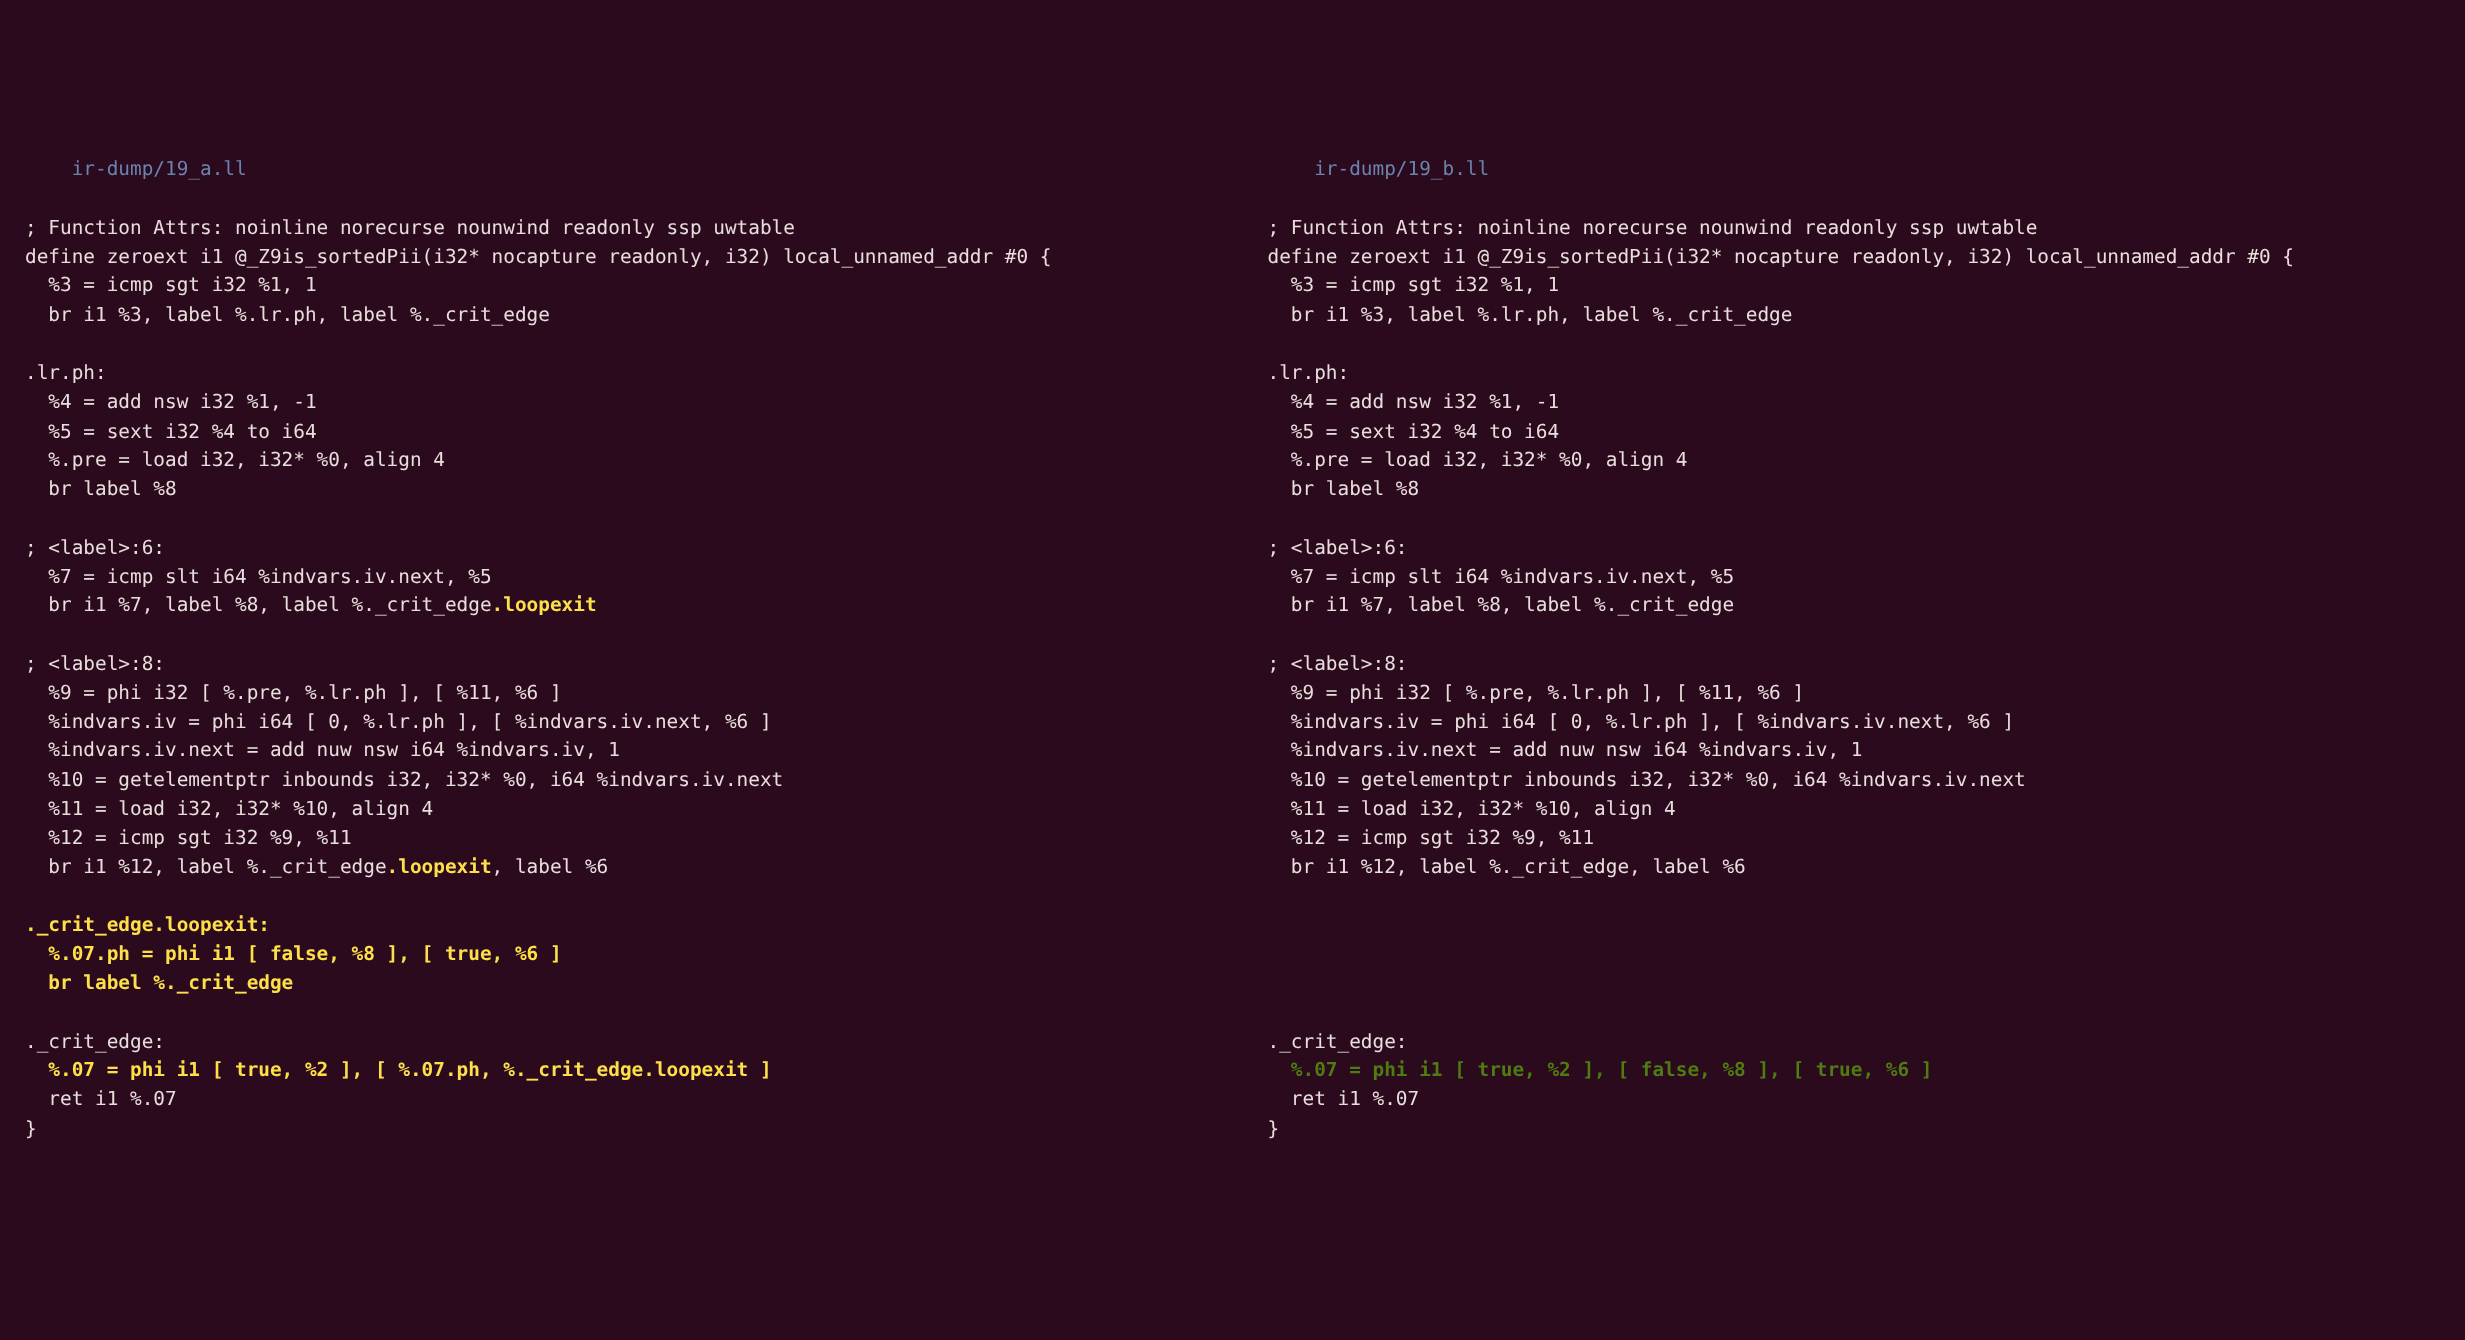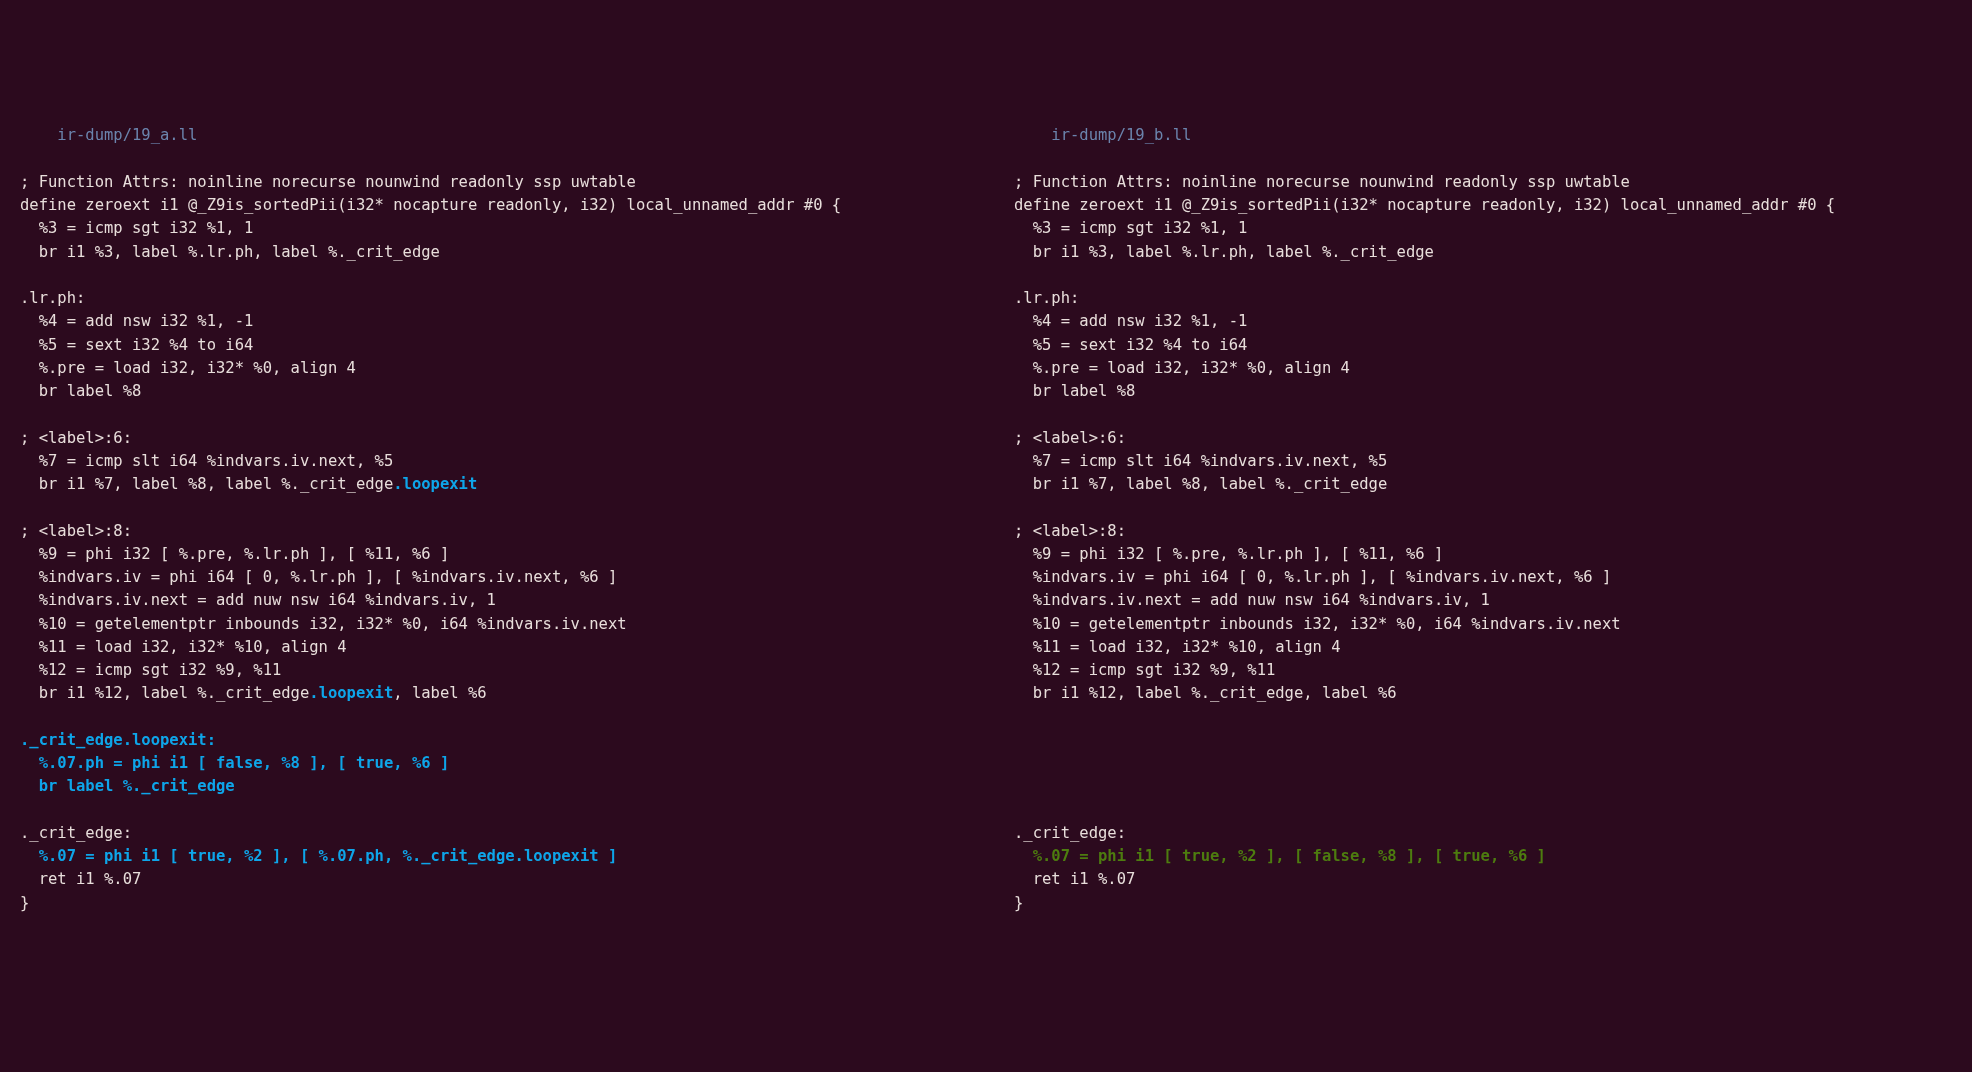--- a/index.html
+++ b/index.html
@@ -19,21 +19,21 @@
     gap: 16px;
   }
   .pane {
     width: 50%;
     padding-left: 20px;
   }
   .filename {
     color: #6b84ad;
   }
   .line { display: block; }
-  .red { color: #0ea5e9; }
+  .red { color: #fde047; }
   .green { color: #4d7c0f; }
   .bold { font-weight: bold; }
 </style>
 </head>
 <body>
 
 
 
 <div class="container">
   <div class="pane" id="left-pane">

